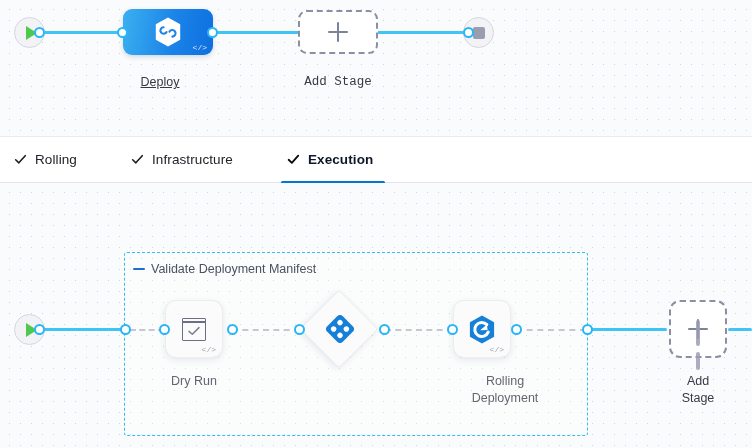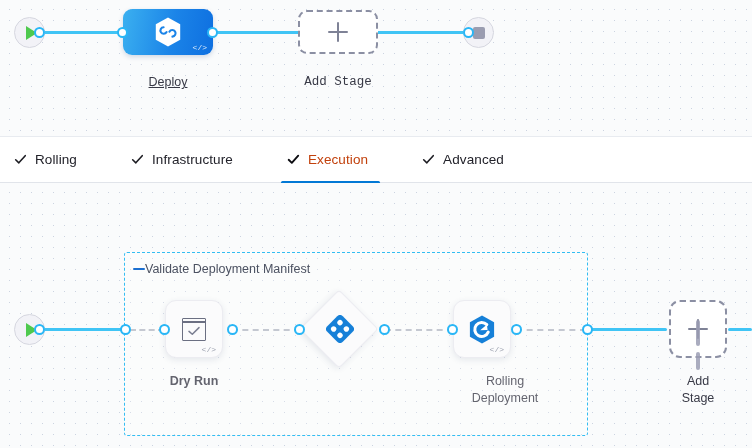--- a/index.html
+++ b/index.html
@@ -37,21 +37,21 @@
   }
   .tab {
     display: flex; align-items: center; gap: 8px;
     height: 46px; padding: 0 18px 0 0;
     margin-right: 36px;
     position: relative;
     cursor: pointer;
     white-space: nowrap;
   }
   .tab .tab-label { font-size: 13.5px; color: #22222a; letter-spacing: .1px; }
-  .tab.active .tab-label { font-weight: normal; color: #c2410c; }
+  .tab.active .tab-label { font-weight: bold; color: #0f172a; }
   .tab .tick { width: 13px; height: 13px; display: block; }
   .tab.active::after {
     content: ""; position: absolute; left: -6px; right: 6px; bottom: -1px;
     height: 3px; background: #0278d5; border-radius: 2px;
   }
   .node-label {
     position: absolute; left: 50%; transform: translateX(-50%);
     text-align: center; color: #383946;
     font-size: 12.5px; line-height: 17px; white-space: pre-line;
   }
@@ -117,21 +117,21 @@
   #step-group {
     position: absolute; left: 124px; top: 252px;
     width: 464px; height: 184px;
     border: 1.4px dashed #33bdf2;
     border-radius: 3px;
     background: rgba(255,255,255,0.22);
     z-index: 2;
   }
   #group-header {
     position: absolute; left: 8px; top: 8px;
-    display: flex; align-items: center; 
+    display: flex; align-items: center; gap: 6px;
     z-index: 7; cursor: pointer;
   }
   .collapse-dash { width: 12px; height: 2.4px; background: #1b6fd0; border-radius: 2px; }
   #group-title { font-size: 12.5px; color: #4b5161; white-space: nowrap; }
 
   
   .step-box {
     position: absolute; width: 58px; height: 58px; border-radius: 11px;
     background: #fbfbfc; border: 1px solid #ececf1;
     box-shadow: 0 2px 6px rgba(40,60,100,.10);
@@ -180,21 +180,21 @@
 
     <div class="stage-box" style="left:123px; top:9px;">
       <svg width="30" height="32" viewBox="0 0 30 32">
         <path d="M15 1.5 L27.2 8.3 L27.2 23.7 L15 30.5 L2.8 23.7 L2.8 8.3 Z" fill="#ffffff"></path>
         <path d="M10.6 11.2 a3.3 3.3 0 1 0 3.0 4.9 M19.4 20.6 a3.3 3.3 0 1 0 -3.0 -4.9" fill="none" stroke="#1b84e8" stroke-width="2.1" stroke-linecap="round"></path>
       </svg>
       <span class="code-badge">&lt;/&gt;</span>
     </div>
     <div class="port" style="left:117px; top:27px;"></div>
     <div class="port" style="left:207px; top:27px;"></div>
-    <div class="node-label" style="left:168px; top:74px;text-decoration:underline;">Deploy</div>
+    <div class="node-label" style="left:160px; top:74px;text-decoration:underline;">Deploy</div>
 
     <div class="add-box" style="left:298px; top:10px;">
       <div class="plus"></div>
     </div>
     <div class="node-label" style="left:338px; top:74px;font-family:Liberation Mono, monospace;">Add Stage</div>
 
     <div class="port" style="left:463px; top:27px;"></div>
     <div class="terminal" style="left:463px; top:17px;">
       <div class="stop-sq"></div>
     </div>
@@ -217,26 +217,20 @@
       <span class="tab-label">Infrastructure</span>
     </div>
 
     <div class="tab active">
       <svg class="tick" viewBox="0 0 14 14">
         <path d="M1.8 7.3 L5.2 10.6 L12.1 2.9" fill="none" stroke="#0b0b10" stroke-width="2" stroke-linecap="round" stroke-linejoin="round"></path>
       </svg>
       <span class="tab-label">Execution</span>
     </div>
 
-    <div class="tab">
-      <svg class="tick" viewBox="0 0 14 14">
-        <path d="M1.8 7.3 L5.2 10.6 L12.1 2.9" fill="none" stroke="#1c1c22" stroke-width="1.7" stroke-linecap="round" stroke-linejoin="round"></path>
-      </svg>
-      <span class="tab-label">Advanced</span>
-    </div>
   </div>
 
   <div class="canvas" id="exec-canvas">
 
     <div class="edge" style="left:36px; top:145px; width:92px;"></div>
 
     <div class="edge" style="left:587px; top:145px; width:80px;"></div>
 
     <div class="edge" style="left:728px; top:145px; width:24px;"></div>
 
@@ -265,21 +259,21 @@
         <div class="frame"></div>
         <div class="bar"></div>
         <svg width="24" height="23" viewBox="0 0 24 23" style="position:absolute;inset:0;">
           <path d="M7 13.4 L10.3 16.3 L17 9.6" fill="none" stroke="#7b7f92" stroke-width="1.5" stroke-linecap="round" stroke-linejoin="round"></path>
         </svg>
       </div>
       <span class="code-badge dark">&lt;/&gt;</span>
     </div>
     <div class="port" style="left:159px; top:141px;"></div>
     <div class="port" style="left:227px; top:141px;"></div>
-    <div class="node-label" style="left:194px; top:190px;font-weight:bold;">Dry Run</div>
+    <div class="node-label" style="left:194px; top:190px;">Dry Run</div>
 
     <div class="diamond-box" style="left:311px; top:118px;"></div>
     <div class="diamond-icon" style="left:326px; top:132px; width:28px; height:28px;">
       <svg width="28" height="28" viewBox="0 0 28 28">
         <g transform="rotate(45 14 14)">
           <rect x="3" y="3" width="22" height="22" rx="4" fill="#1680d8"></rect>
           <circle cx="9.5" cy="9.5" r="2.7" fill="#ffffff"></circle>
           <circle cx="18.5" cy="9.5" r="2.7" fill="#ffffff"></circle>
           <circle cx="9.5" cy="18.5" r="2.7" fill="#ffffff"></circle>
           <circle cx="18.5" cy="18.5" r="2.7" fill="#ffffff"></circle>

